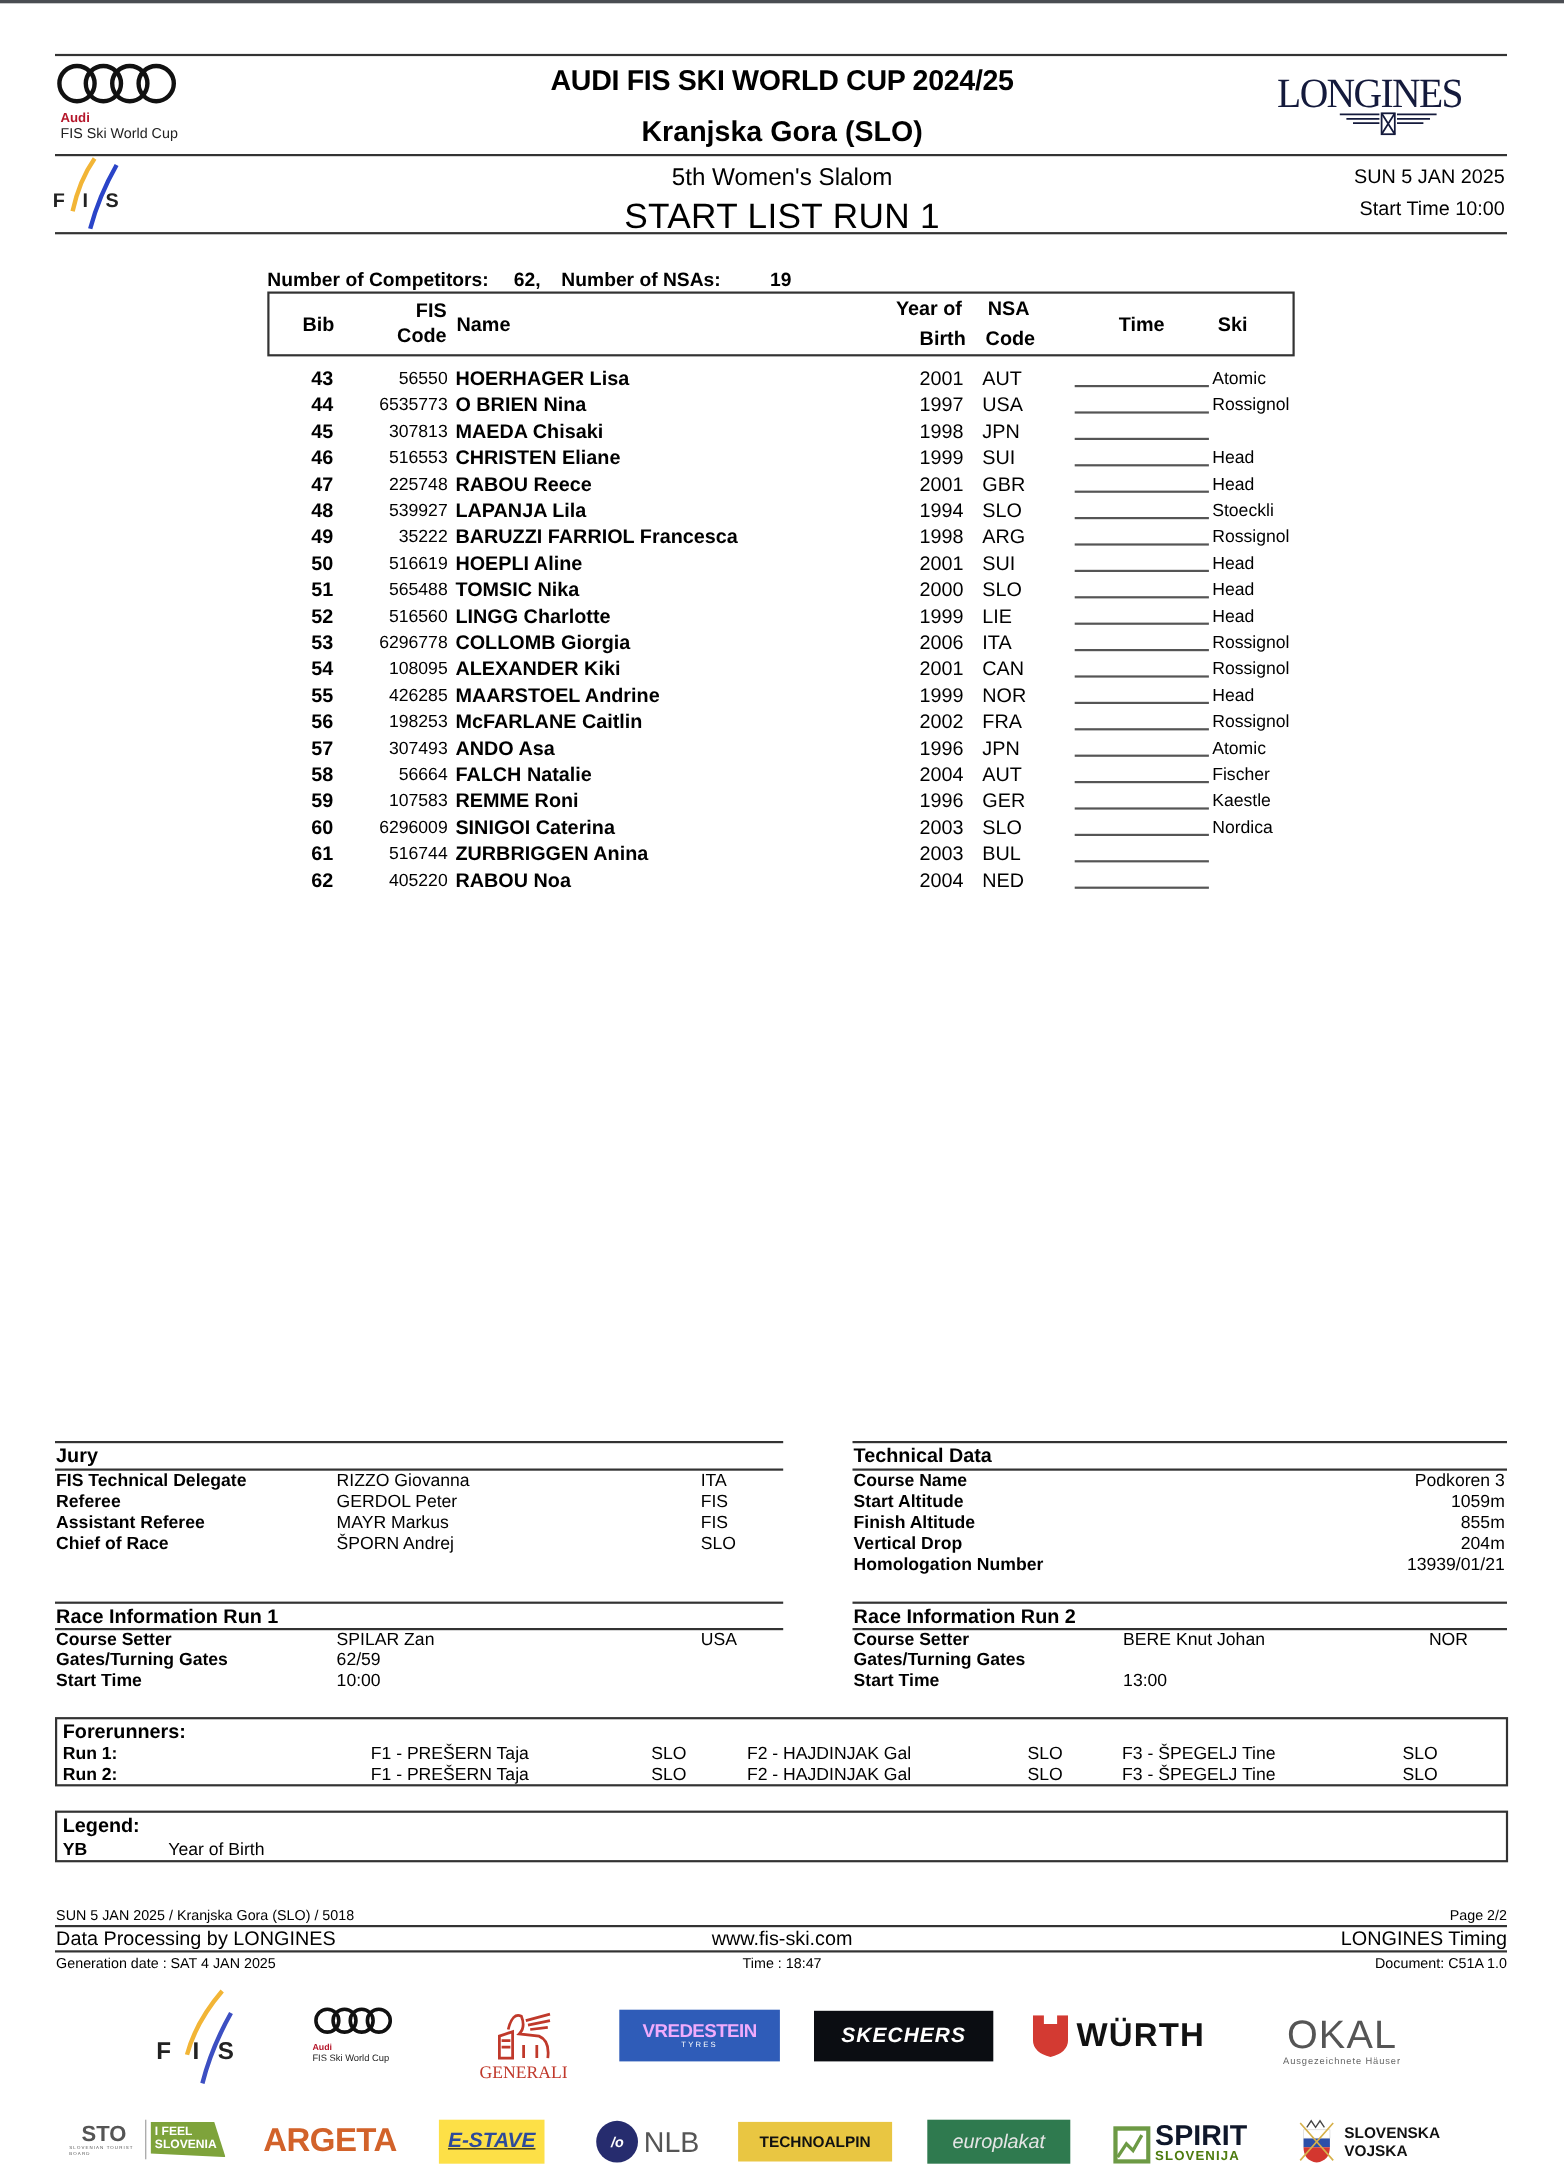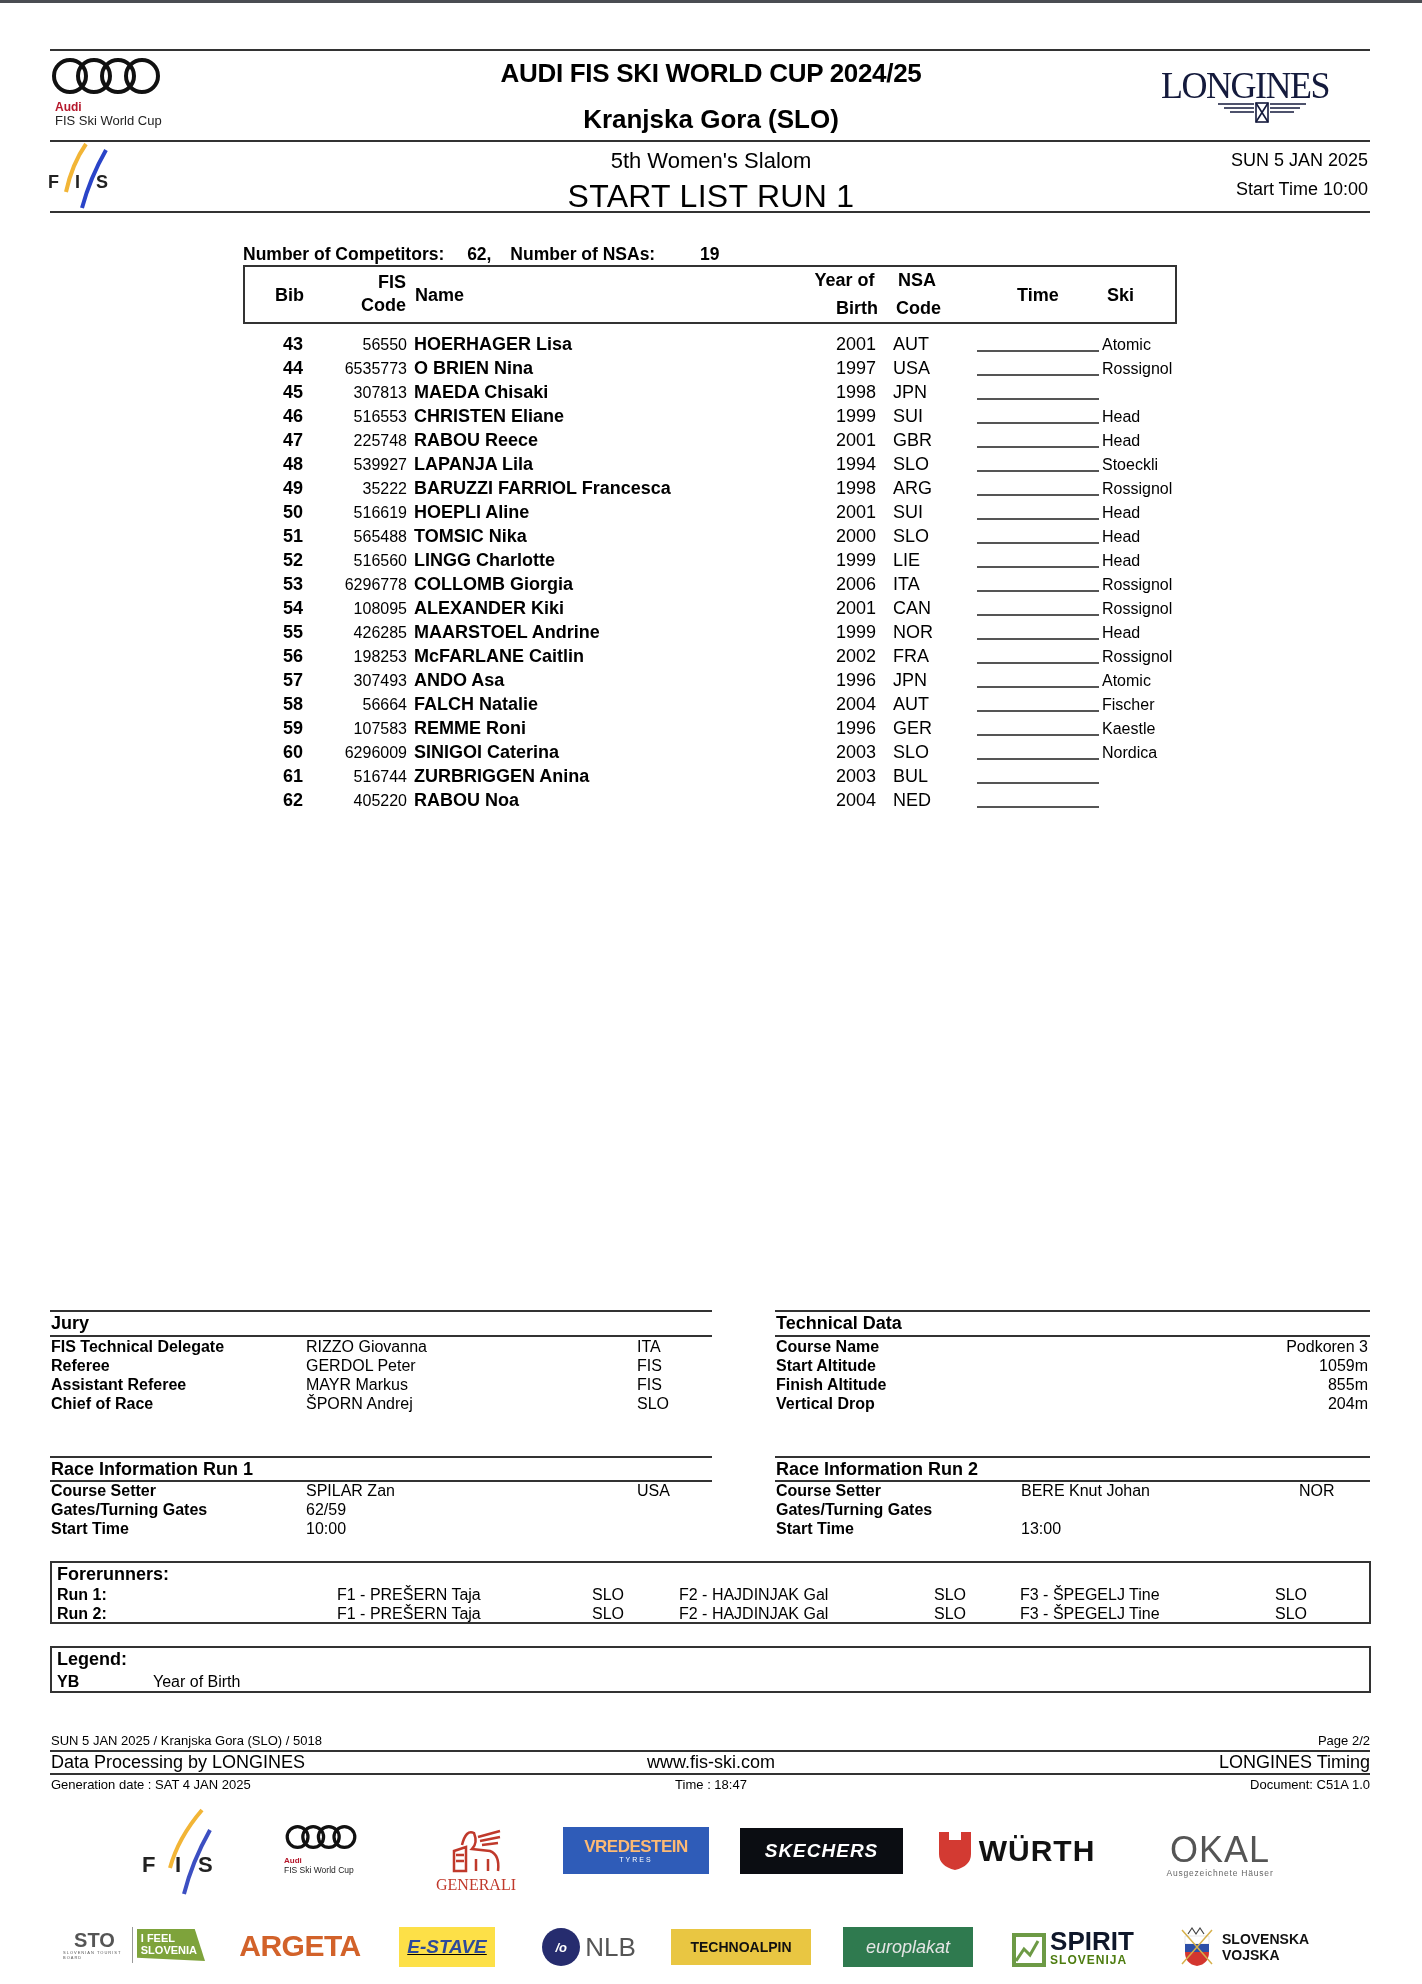--- a/index.html
+++ b/index.html
@@ -316,20 +316,21 @@
 </div>
 
 <div class="hr-thin" style="left:775px;width:595px;top:1310px;border-top-width:2px;"></div>
 <div class="sec-title" style="left:776px;top:1313px;">Technical Data</div>
 <div class="hr-thin" style="left:775px;width:595px;top:1335px;border-top-width:2px;"></div>
 <div class="kv" style="left:776px;top:1337px;width:594px;">
   <div style="position:relative;height:19px;"><span class="k">Course Name</span><span style="position:absolute;right:2px;">Podkoren 3</span></div>
   <div style="position:relative;height:19px;"><span class="k">Start Altitude</span><span style="position:absolute;right:2px;">1059m</span></div>
   <div style="position:relative;height:19px;"><span class="k">Finish Altitude</span><span style="position:absolute;right:2px;">855m</span></div>
   <div style="position:relative;height:19px;"><span class="k">Vertical Drop</span><span style="position:absolute;right:2px;">204m</span></div>
+  <div style="position:relative;height:19px;"><span class="k">Homologation Number</span><span style="position:absolute;right:2px;">13939/01/21</span></div>
 </div>
 
 <div class="hr-thin" style="left:50px;width:662px;top:1456px;border-top-width:2px;"></div>
 <div class="sec-title" style="left:51px;top:1459px;">Race Information Run 1</div>
 <div class="hr-thin" style="left:50px;width:662px;top:1480px;border-top-width:2px;"></div>
 <div class="kv" style="left:51px;top:1481px;width:660px;">
   <div style="position:relative;height:19px;"><span class="k">Course Setter</span><span style="position:absolute;left:255px;">SPILAR Zan</span><span style="position:absolute;left:586px;">USA</span></div>
   <div style="position:relative;height:19px;"><span class="k">Gates/Turning Gates</span><span style="position:absolute;left:255px;">62/59</span></div>
   <div style="position:relative;height:19px;"><span class="k">Start Time</span><span style="position:absolute;left:255px;">10:00</span></div>
 </div>
@@ -409,21 +410,21 @@
   <svg width="56" height="52" viewBox="0 0 56 52">
     <g fill="none" stroke="#c0392b" stroke-width="2.5">
         <path d="M6 46 L6 26 L18 22 L18 46 Z M8 30 L16 30 M8 36 L16 36"></path>
         <path d="M14 20 Q18 4 26 8 Q30 18 24 24 L42 26 Q52 30 50 46 M28 46 L28 34 M40 46 L40 34"></path>
         <path d="M30 12 L52 6 M32 16 L52 12 M34 20 L50 18"></path>
       </g>
   </svg>
   <div style="font-family:'Liberation Serif',serif;color:#c0392b;font-size:16px;line-height:16px;">GENERALI</div>
 </div>
 <div class="sp" style="left:563px;top:1827px;width:146px;height:47px;background:#2f5cb8;flex-direction:column;">
-  <div style="color:#fdba74;font-weight:bold;font-size:17px;letter-spacing:-0.5px;line-height:18px;">VREDESTEIN</div>
+  <div style="color:#f0abfc;font-weight:bold;font-size:17px;letter-spacing:-0.5px;line-height:18px;">VREDESTEIN</div>
   <div style="color:#fff;font-size:7px;letter-spacing:2px;">TYRES</div>
 </div>
 <div class="sp" style="left:740px;top:1828px;width:163px;height:46px;background:#0b0d12;">
   <div style="color:#fff;font-weight:bold;font-style:italic;font-size:19px;letter-spacing:1px;">SKECHERS</div>
 </div>
 <div class="sp" style="left:934px;top:1828px;width:166px;height:46px;">
   <svg width="32" height="38" viewBox="0 0 32 38">
       <path d="M0 0 L10 0 L10 8 L22 8 L22 0 L32 0 L32 22 Q32 34 16 38 Q0 34 0 22 Z M12 24 L12 34 M20 24 L20 34" fill="#d33a32"></path>
     </svg>
   <div style="font-weight:bold;font-size:30px;color:#111;margin-left:8px;letter-spacing:1px;">WÜRTH</div>

